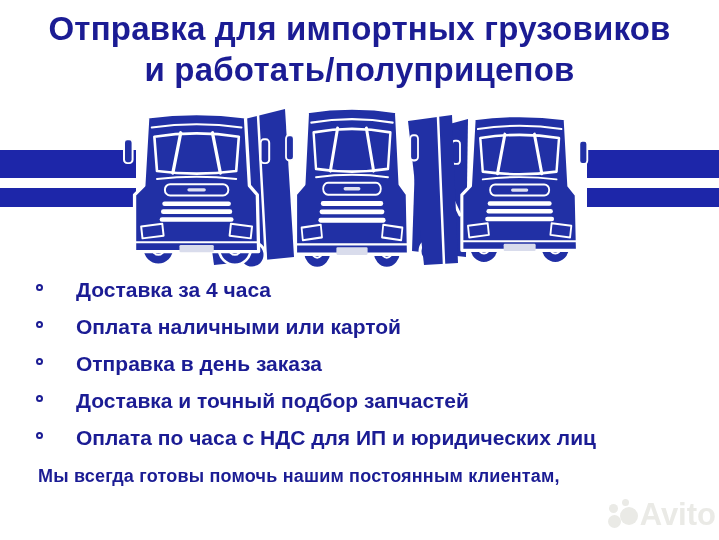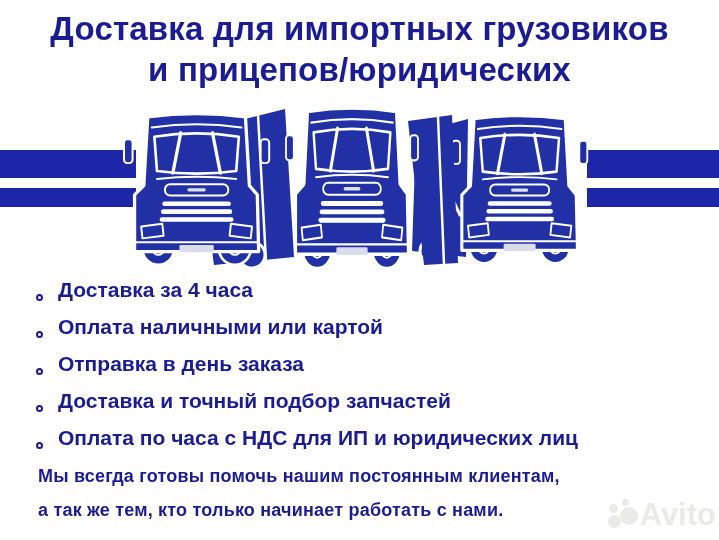--- a/index.html
+++ b/index.html
@@ -25,21 +25,21 @@
   .stripe.left-top{left:0;width:136px;top:55px;height:28px;}
   .stripe.left-bottom{left:0;width:136px;top:93px;height:19px;}
   .stripe.right-top{right:0;width:132px;top:55px;height:28px;}
   .stripe.right-bottom{right:0;width:132px;top:93px;height:19px;}
   .trucks-svg{position:absolute;left:0;top:0;width:719px;height:190px;}
   .truck-fill{fill:var(--truck-blue);}
   .wline{stroke:#ffffff;fill:none;stroke-linecap:round;stroke-linejoin:round;}
 
   .features{position:absolute;top:278px;left:36px;right:8px;list-style:none;}
   .feature{
-    display:flex;align-items:flex-end;gap:15px;
+    display:flex;align-items:flex-start;gap:33px;
     margin-bottom:14px;
     color:var(--navy);font-weight:bold;font-size:21px;line-height:23px;
   }
   .bullet{
     flex:0 0 auto;margin-top:6px;width:7px;height:7px;
     border:2px solid var(--navy);border-radius:50%;
   }
 
   .footer{
     position:absolute;top:459px;left:38px;right:14px;
@@ -59,22 +59,22 @@
   .wm-c2{left:0;top:17px;width:13px;height:13px;}
   .wm-c3{left:12px;top:9px;width:18px;height:18px;}
   .wm-c4{left:14px;top:1px;width:7px;height:7px;}
 </style>
 </head>
 <body>
 
 <div class="page">
 
   <div class="title">
-    <div>Доставка для импортных грузовиков</div>
-    <div>и прицепов/юридических</div>
+    <div>Отправка для импортных грузовиков</div>
+    <div>и работать/полуприцепов</div>
   </div>
 
   <div class="hero">
     <div class="stripe left-top"></div>
     <div class="stripe left-bottom"></div>
     <div class="stripe right-top"></div>
     <div class="stripe right-bottom"></div>
 
     <svg class="trucks-svg" viewBox="0 0 719 190" aria-hidden="true">
       <defs>
@@ -145,21 +145,20 @@
       <span>Доставка и точный подбор запчастей</span>
     </li>
     <li class="feature">
       <span class="bullet"></span>
       <span>Оплата по часа с НДС для ИП и юридических лиц</span>
     </li>
   </ul>
 
   <div class="footer">
     <div>Мы всегда готовы помочь нашим постоянным клиентам,</div>
-    <div>а так же тем, кто только начинает работать с нами.</div>
   </div>
 
   <div class="watermark">
     <span class="wm-logo">
       <i class="wm-c1"></i>
         <i class="wm-c2"></i>
         <i class="wm-c3"></i>
         <i class="wm-c4"></i>
     </span>
     <span>Avito</span>

